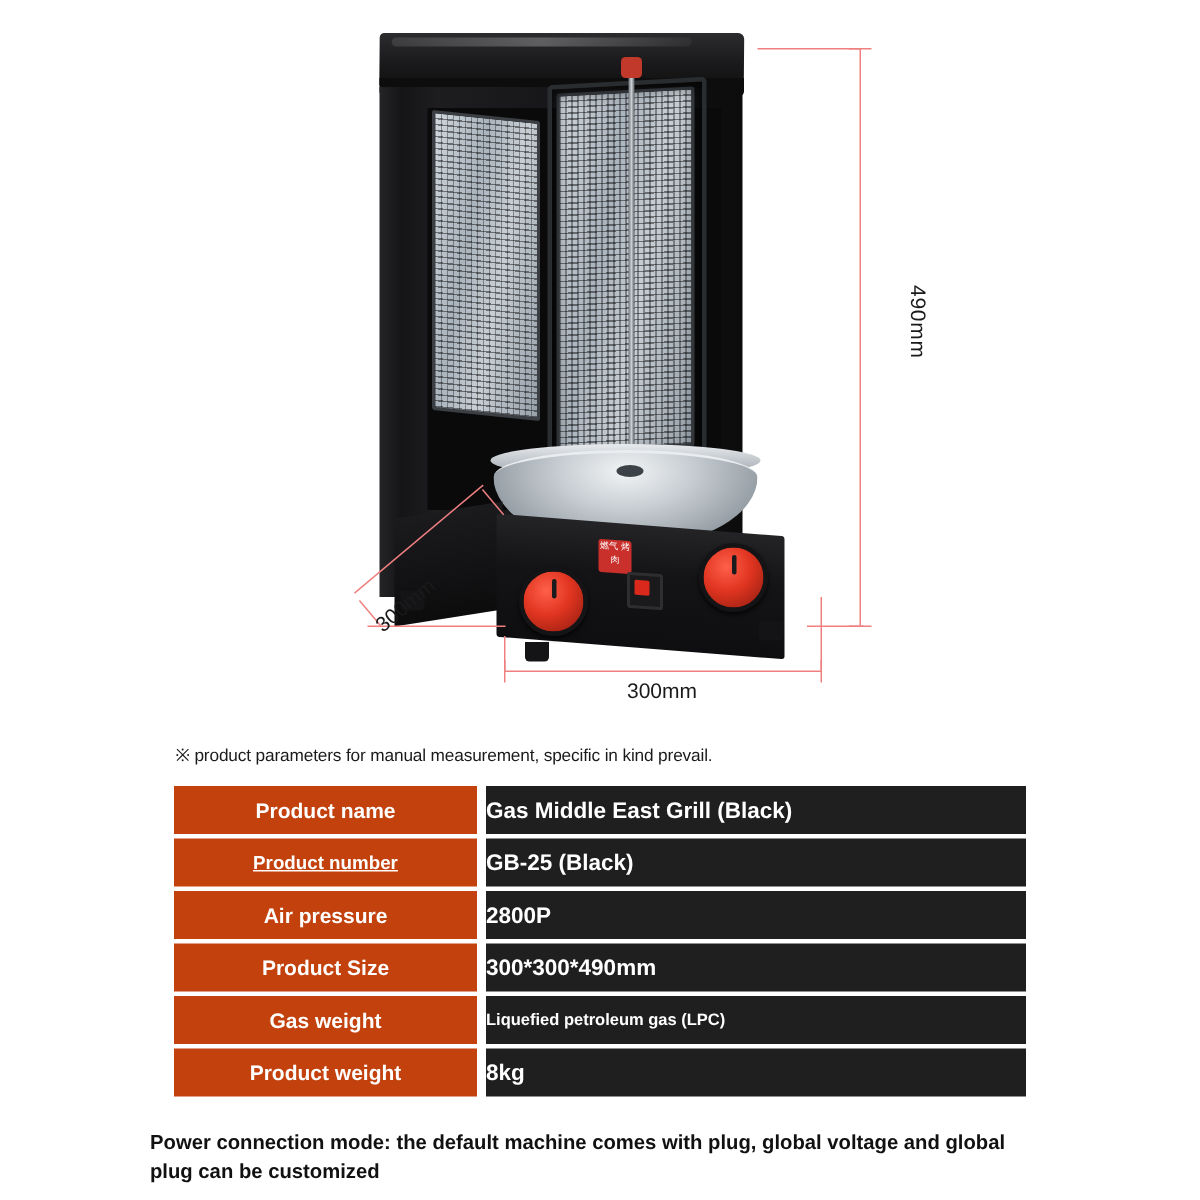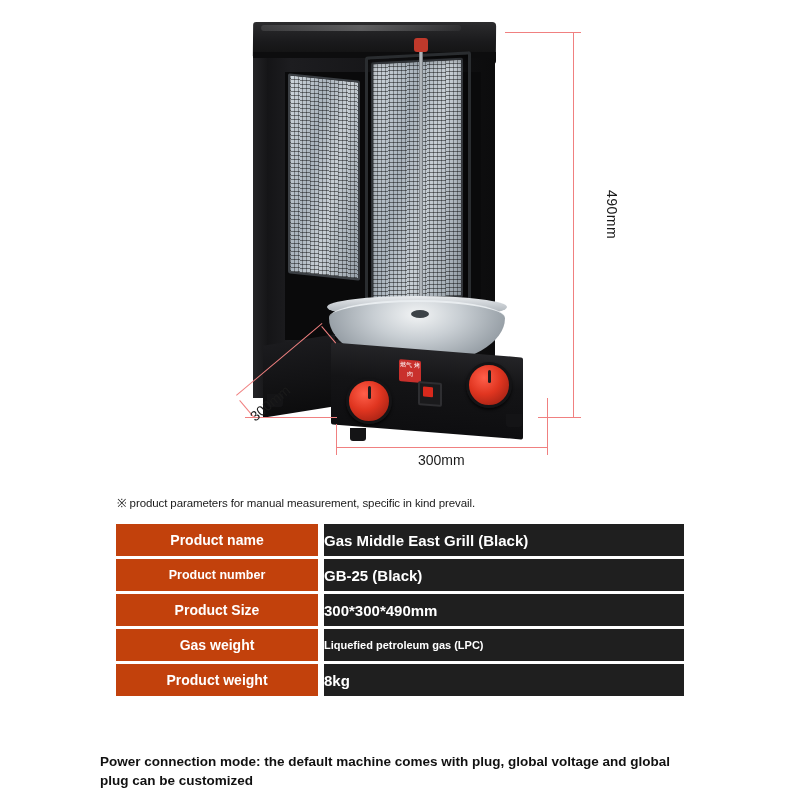--- a/index.html
+++ b/index.html
@@ -329,21 +329,21 @@
   .cell-label {
     width: 202px;
     height: 20px;
     background: #c2410c;
     color: #ffffff;
     text-align: center;
     font-weight: bold;
     font-size: 14px;
     font-family: "Liberation Sans", sans-serif;
   }
-  .cell-label.small { font-size: 12.5px; }
+  .cell-label.small { font-size: 12.5px; text-decoration: underline; }
   .cell-value {
     height: 32px;
     background: #1f1f1f;
     color: #ffffff;
     padding-left: 13px;
     font-weight: bold;
     font-size: 15px;
     font-family: "Liberation Sans", sans-serif;
   }
   .cell-value.small {
@@ -437,20 +437,25 @@
       <td class="cell-label">Product name</td>
       <td class="cell-spacer"></td>
       <td class="cell-value">Gas Middle East Grill (Black)</td>
     </tr>
     <tr>
       <td class="cell-label small">Product number</td>
       <td class="cell-spacer"></td>
       <td class="cell-value">GB-25 (Black)</td>
     </tr>
     <tr>
+      <td class="cell-label">Air pressure</td>
+      <td class="cell-spacer"></td>
+      <td class="cell-value">2800P</td>
+    </tr>
+    <tr>
       <td class="cell-label">Product Size</td>
       <td class="cell-spacer"></td>
       <td class="cell-value">300*300*490mm</td>
     </tr>
     <tr>
       <td class="cell-label">Gas weight</td>
       <td class="cell-spacer"></td>
       <td class="cell-value small">Liquefied petroleum gas (LPC)</td>
     </tr>
     <tr>

